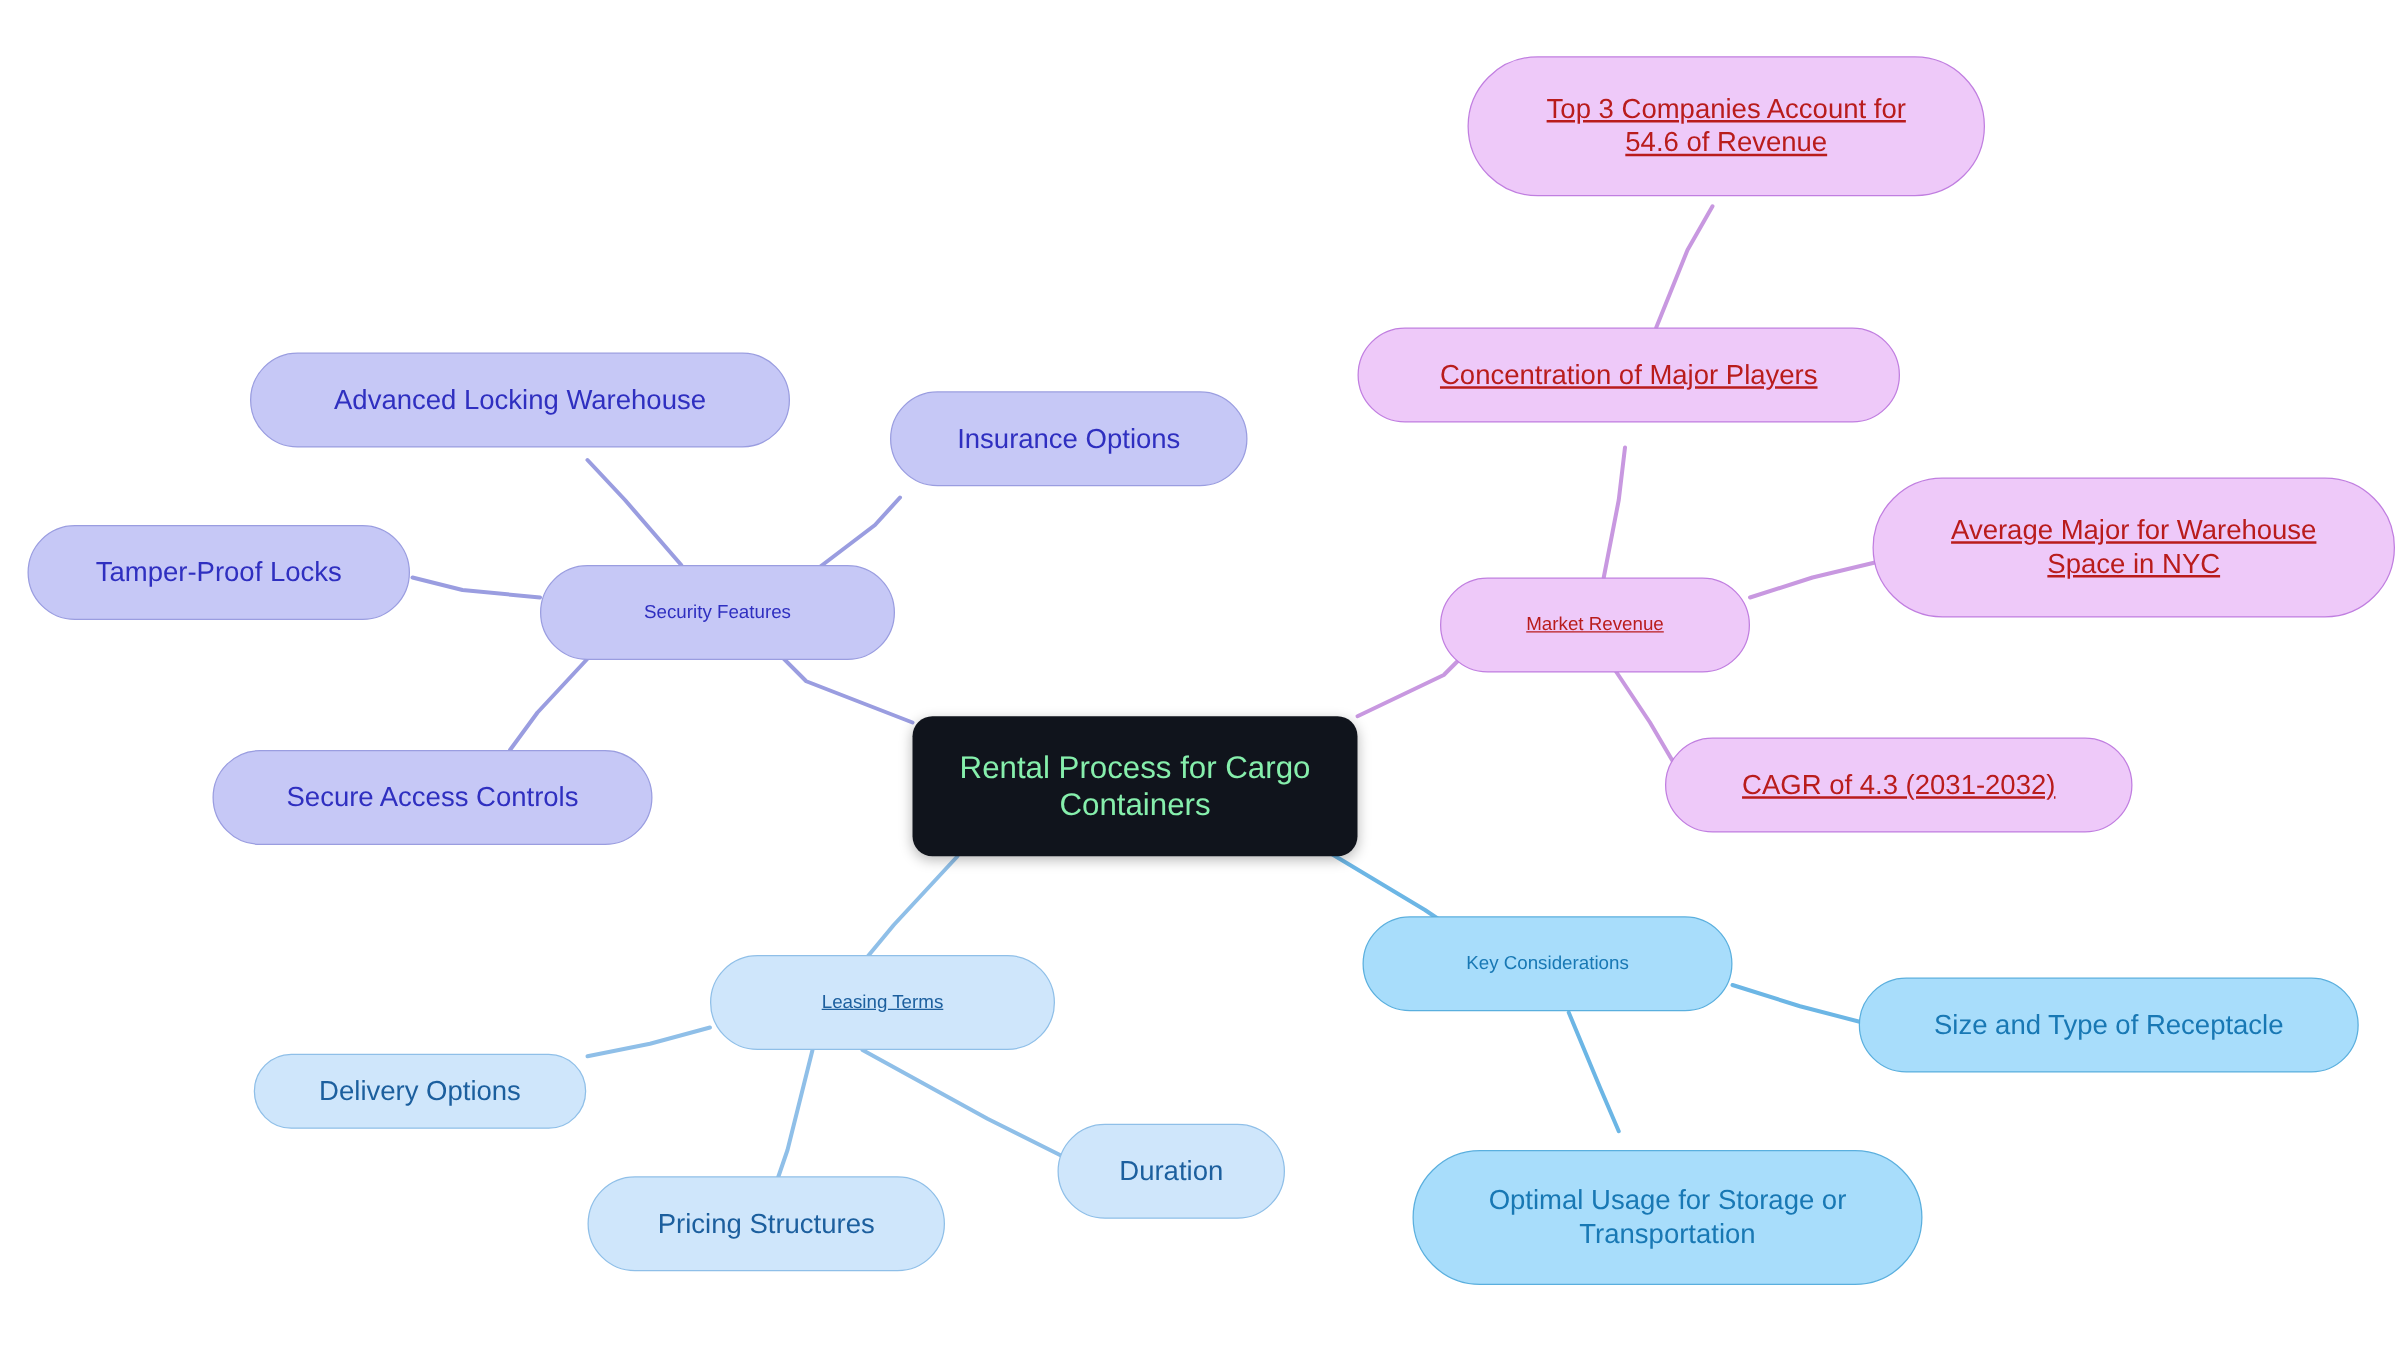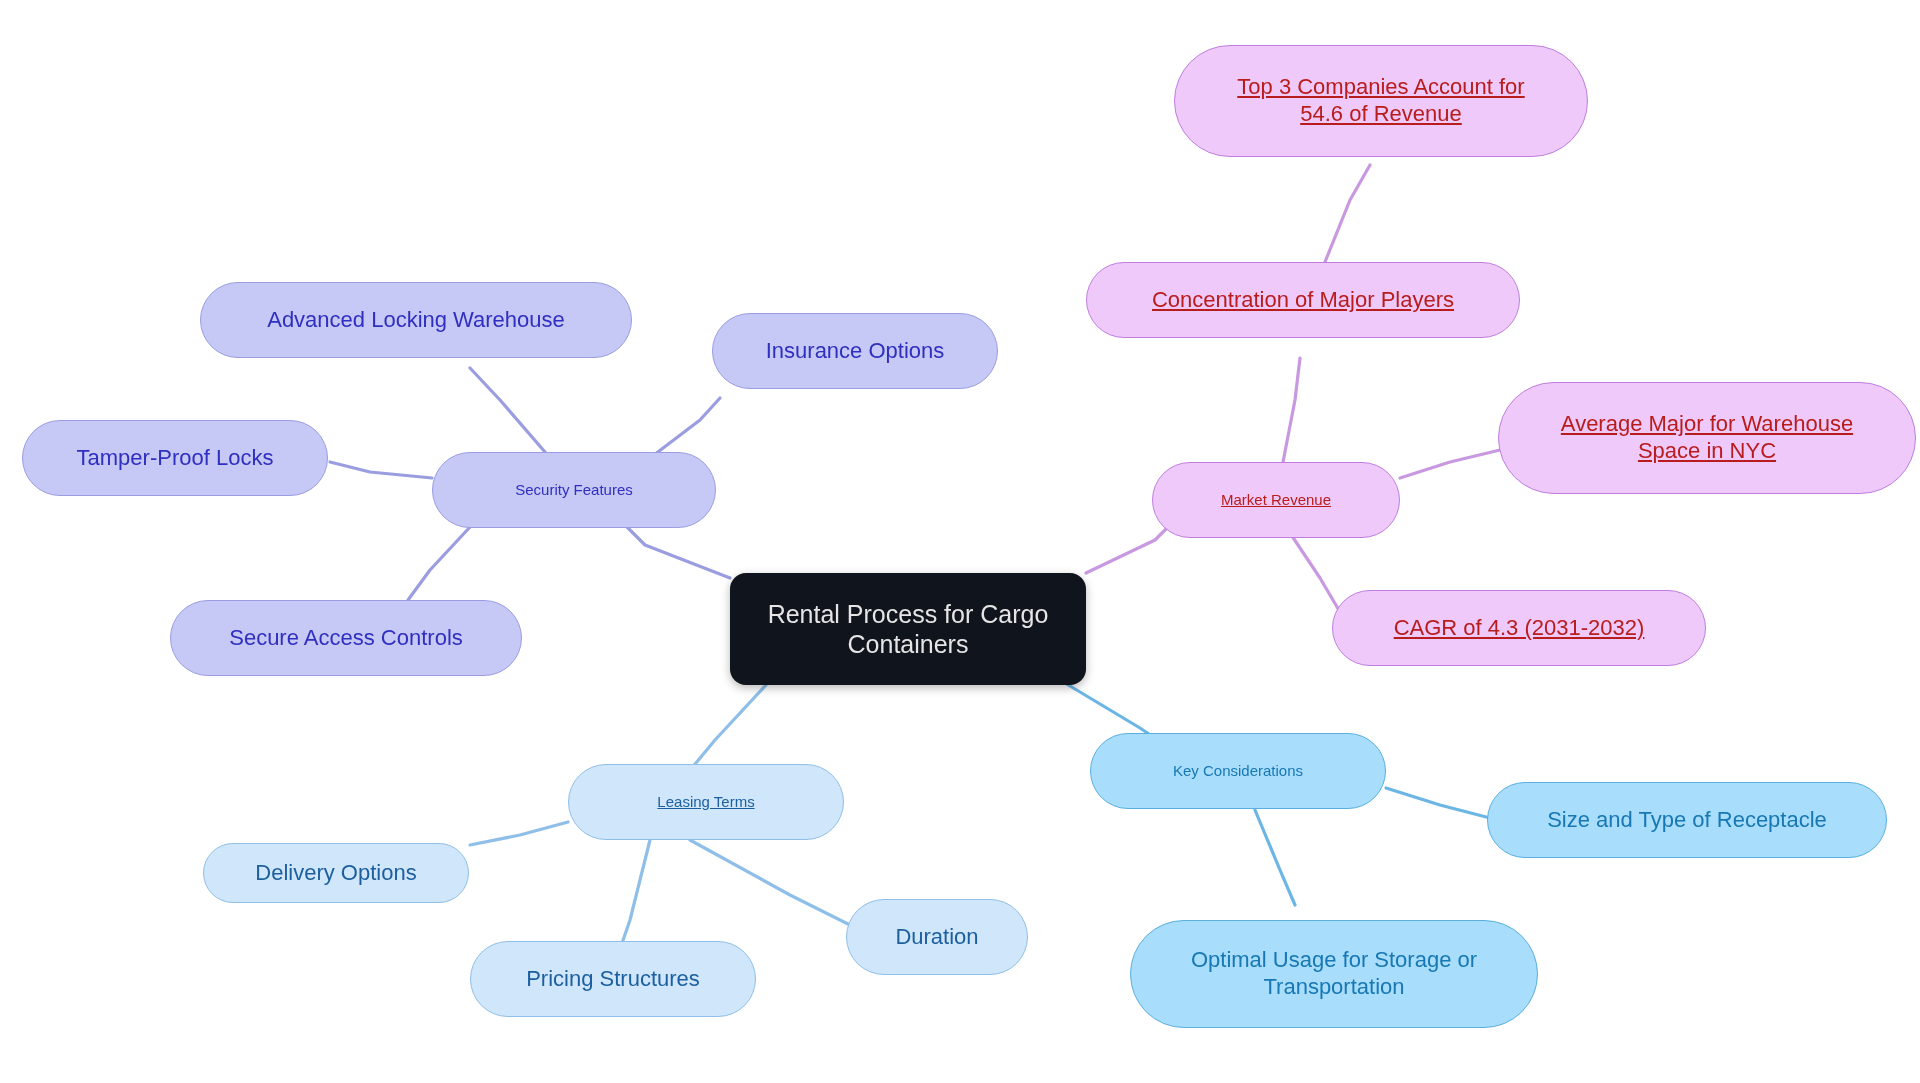--- a/index.html
+++ b/index.html
@@ -36,21 +36,21 @@
     border-style: solid;
     border-width: 1.5px;
     line-height: 1.22;
     white-space: pre-line;
     padding: 0 18px;
   }
   .node.root {
     border-radius: 16px;
     border: none;
     background: #10141c;
-    color: #e5e5e5;
+    color: #86efac;
     font-size: 25px;
     box-shadow: 0 3px 10px rgba(0,0,0,0.28);
     padding: 0 22px;
   }
   .lvl1 { font-size: 15px; }
   .lvl2 { font-size: 22px; }
 
   
   .c-violet {
     background: #c6c8f6;

